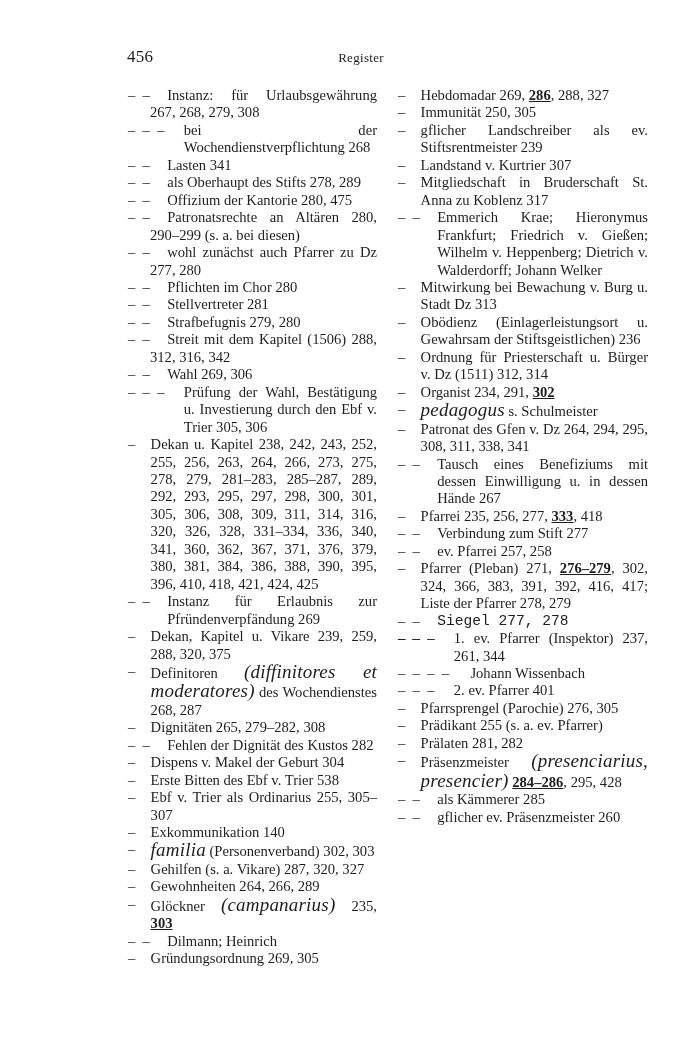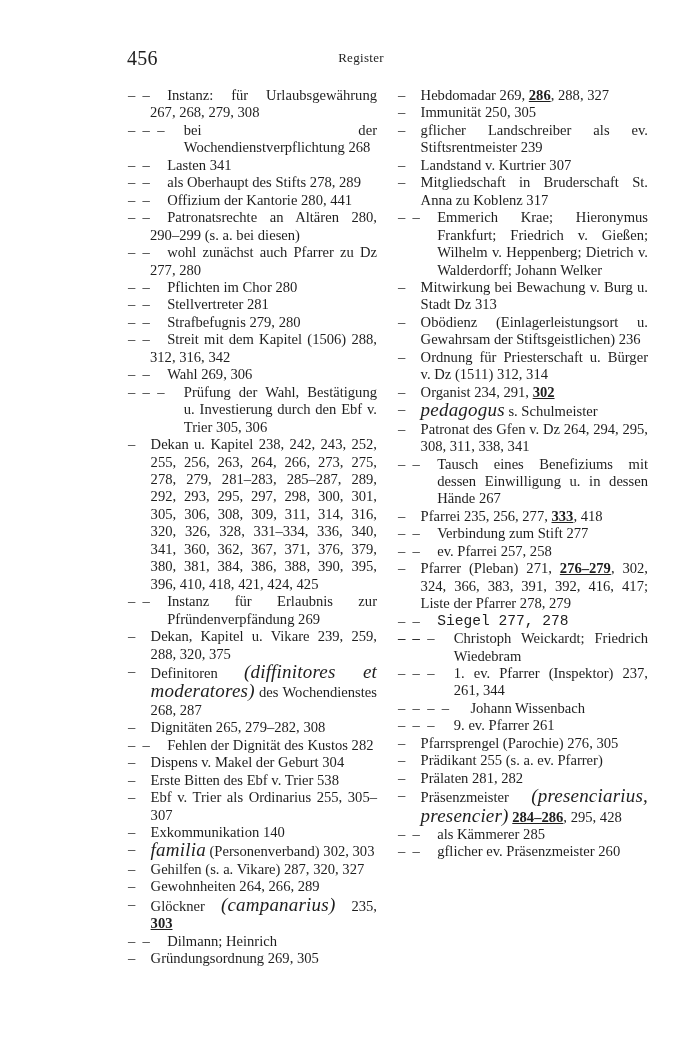--- a/index.html
+++ b/index.html
@@ -3,21 +3,21 @@
 <meta charset="utf-8">
 <style>
   html, body { margin: 0; padding: 0; background: #ffffff; }
   body {
     width: 700px; height: 1057px; position: relative; overflow: hidden;
     font-family: "Liberation Serif", "DejaVu Serif", serif;
     color: #1e1e1e;
   }
   .page-number {
     position: absolute; left: 127px; top: 47px;
-    font-size: 20px; letter-spacing: 0.2px; font-family: Liberation Serif, serif;
+    font-size: 17px; letter-spacing: 0.2px; font-family: Liberation Serif, serif;
   }
   .running-head {
     position: absolute; left: 0; width: 722px; top: 50px; text-align: center;
     font-size: 13px; letter-spacing: 0.3px;
   }
   .column {
     position: absolute; top: 87px;
     font-size: 14.6px; line-height: 17.45px;
   }
   .col-left  { left: 128px; width: 249px; }
@@ -52,21 +52,21 @@
     <div class="entry" style="padding-left: 22px;">
       <span class="dashes" style="letter-spacing: 0px; word-spacing: 0px;">–  –</span>
       <span class="txt" style="text-indent: 17.2px;"><span>Lasten 341</span></span>
     </div>
     <div class="entry" style="padding-left: 22px;">
       <span class="dashes" style="letter-spacing: 0px; word-spacing: 0px;">–  –</span>
       <span class="txt" style="text-indent: 17.2px;"><span>als Oberhaupt des Stifts 278, 289</span></span>
     </div>
     <div class="entry" style="padding-left: 22px;">
       <span class="dashes" style="letter-spacing: 0px; word-spacing: 0px;">–  –</span>
-      <span class="txt" style="text-indent: 17.2px;"><span>Offizium der Kantorie 280, 441</span></span>
+      <span class="txt" style="text-indent: 17.2px;"><span>Offizium der Kantorie 280, 475</span></span>
     </div>
     <div class="entry" style="padding-left: 22px;">
       <span class="dashes" style="letter-spacing: 0px; word-spacing: 0px;">–  –</span>
       <span class="txt" style="text-indent: 17.2px;"><span>Patronatsrechte an Altären 280, 290–299 (s. a. bei diesen)</span></span>
     </div>
     <div class="entry" style="padding-left: 22px;">
       <span class="dashes" style="letter-spacing: 0px; word-spacing: 0px;">–  –</span>
       <span class="txt" style="text-indent: 17.2px;"><span>wohl zunächst auch Pfarrer zu Dz 277, 280</span></span>
     </div>
     <div class="entry" style="padding-left: 22px;">
@@ -229,33 +229,32 @@
     </div>
     <div class="entry" style="padding-left: 22px;">
       <span class="dashes" style="letter-spacing: 0px; word-spacing: 0px;">–  –</span>
       <span class="txt" style="text-indent: 17.2px; font-family: Liberation Mono, monospace;"><span>Siegel 277, 278</span></span>
     </div>
     <div class="entry" style="padding-left: 39.2px;">
       <span class="dashes" style="letter-spacing: 0px; word-spacing: 0px;">–  –</span>
     </div>
     <div class="entry" style="padding-left: 55.8px;">
       <span class="dashes" style="letter-spacing: 0px; word-spacing: 0px;">–  –  –</span>
-      <span class="txt"><span>Christoph Weickardt; Friedrich Wiedebram</span></span>
     </div>
     <div class="entry" style="padding-left: 55.8px;">
       <span class="dashes" style="letter-spacing: 0px; word-spacing: 0px;">–  –  –</span>
       <span class="txt"><span>1. ev. Pfarrer (Inspektor) 237, 261, 344</span></span>
     </div>
     <div class="entry" style="padding-left: 22px;">
       <span class="dashes" style="letter-spacing: 0px; word-spacing: 0px;">–  –  –  –</span>
       <span class="txt" style="text-indent: 50.4px;"><span>Johann Wissenbach</span></span>
     </div>
     <div class="entry" style="padding-left: 22px;">
       <span class="dashes" style="letter-spacing: 0px; word-spacing: 0px;">–  –  –</span>
-      <span class="txt" style="text-indent: 33.8px;"><span>9. ev. Pfarrer 261</span></span>
+      <span class="txt" style="text-indent: 33.8px;"><span>2. ev. Pfarrer 401</span></span>
     </div>
     <div class="entry" style="padding-left: 22.6px;">
       <span class="dashes" style="letter-spacing: 0px; word-spacing: 0px;">–</span>
       <span class="txt"><span>Pfarrsprengel (Parochie) 276, 305</span></span>
     </div>
     <div class="entry" style="padding-left: 22.6px;">
       <span class="dashes" style="letter-spacing: 0px; word-spacing: 0px;">–</span>
       <span class="txt"><span>Prädikant 255 (s. a. ev. Pfarrer)</span></span>
     </div>
     <div class="entry" style="padding-left: 22.6px;">

